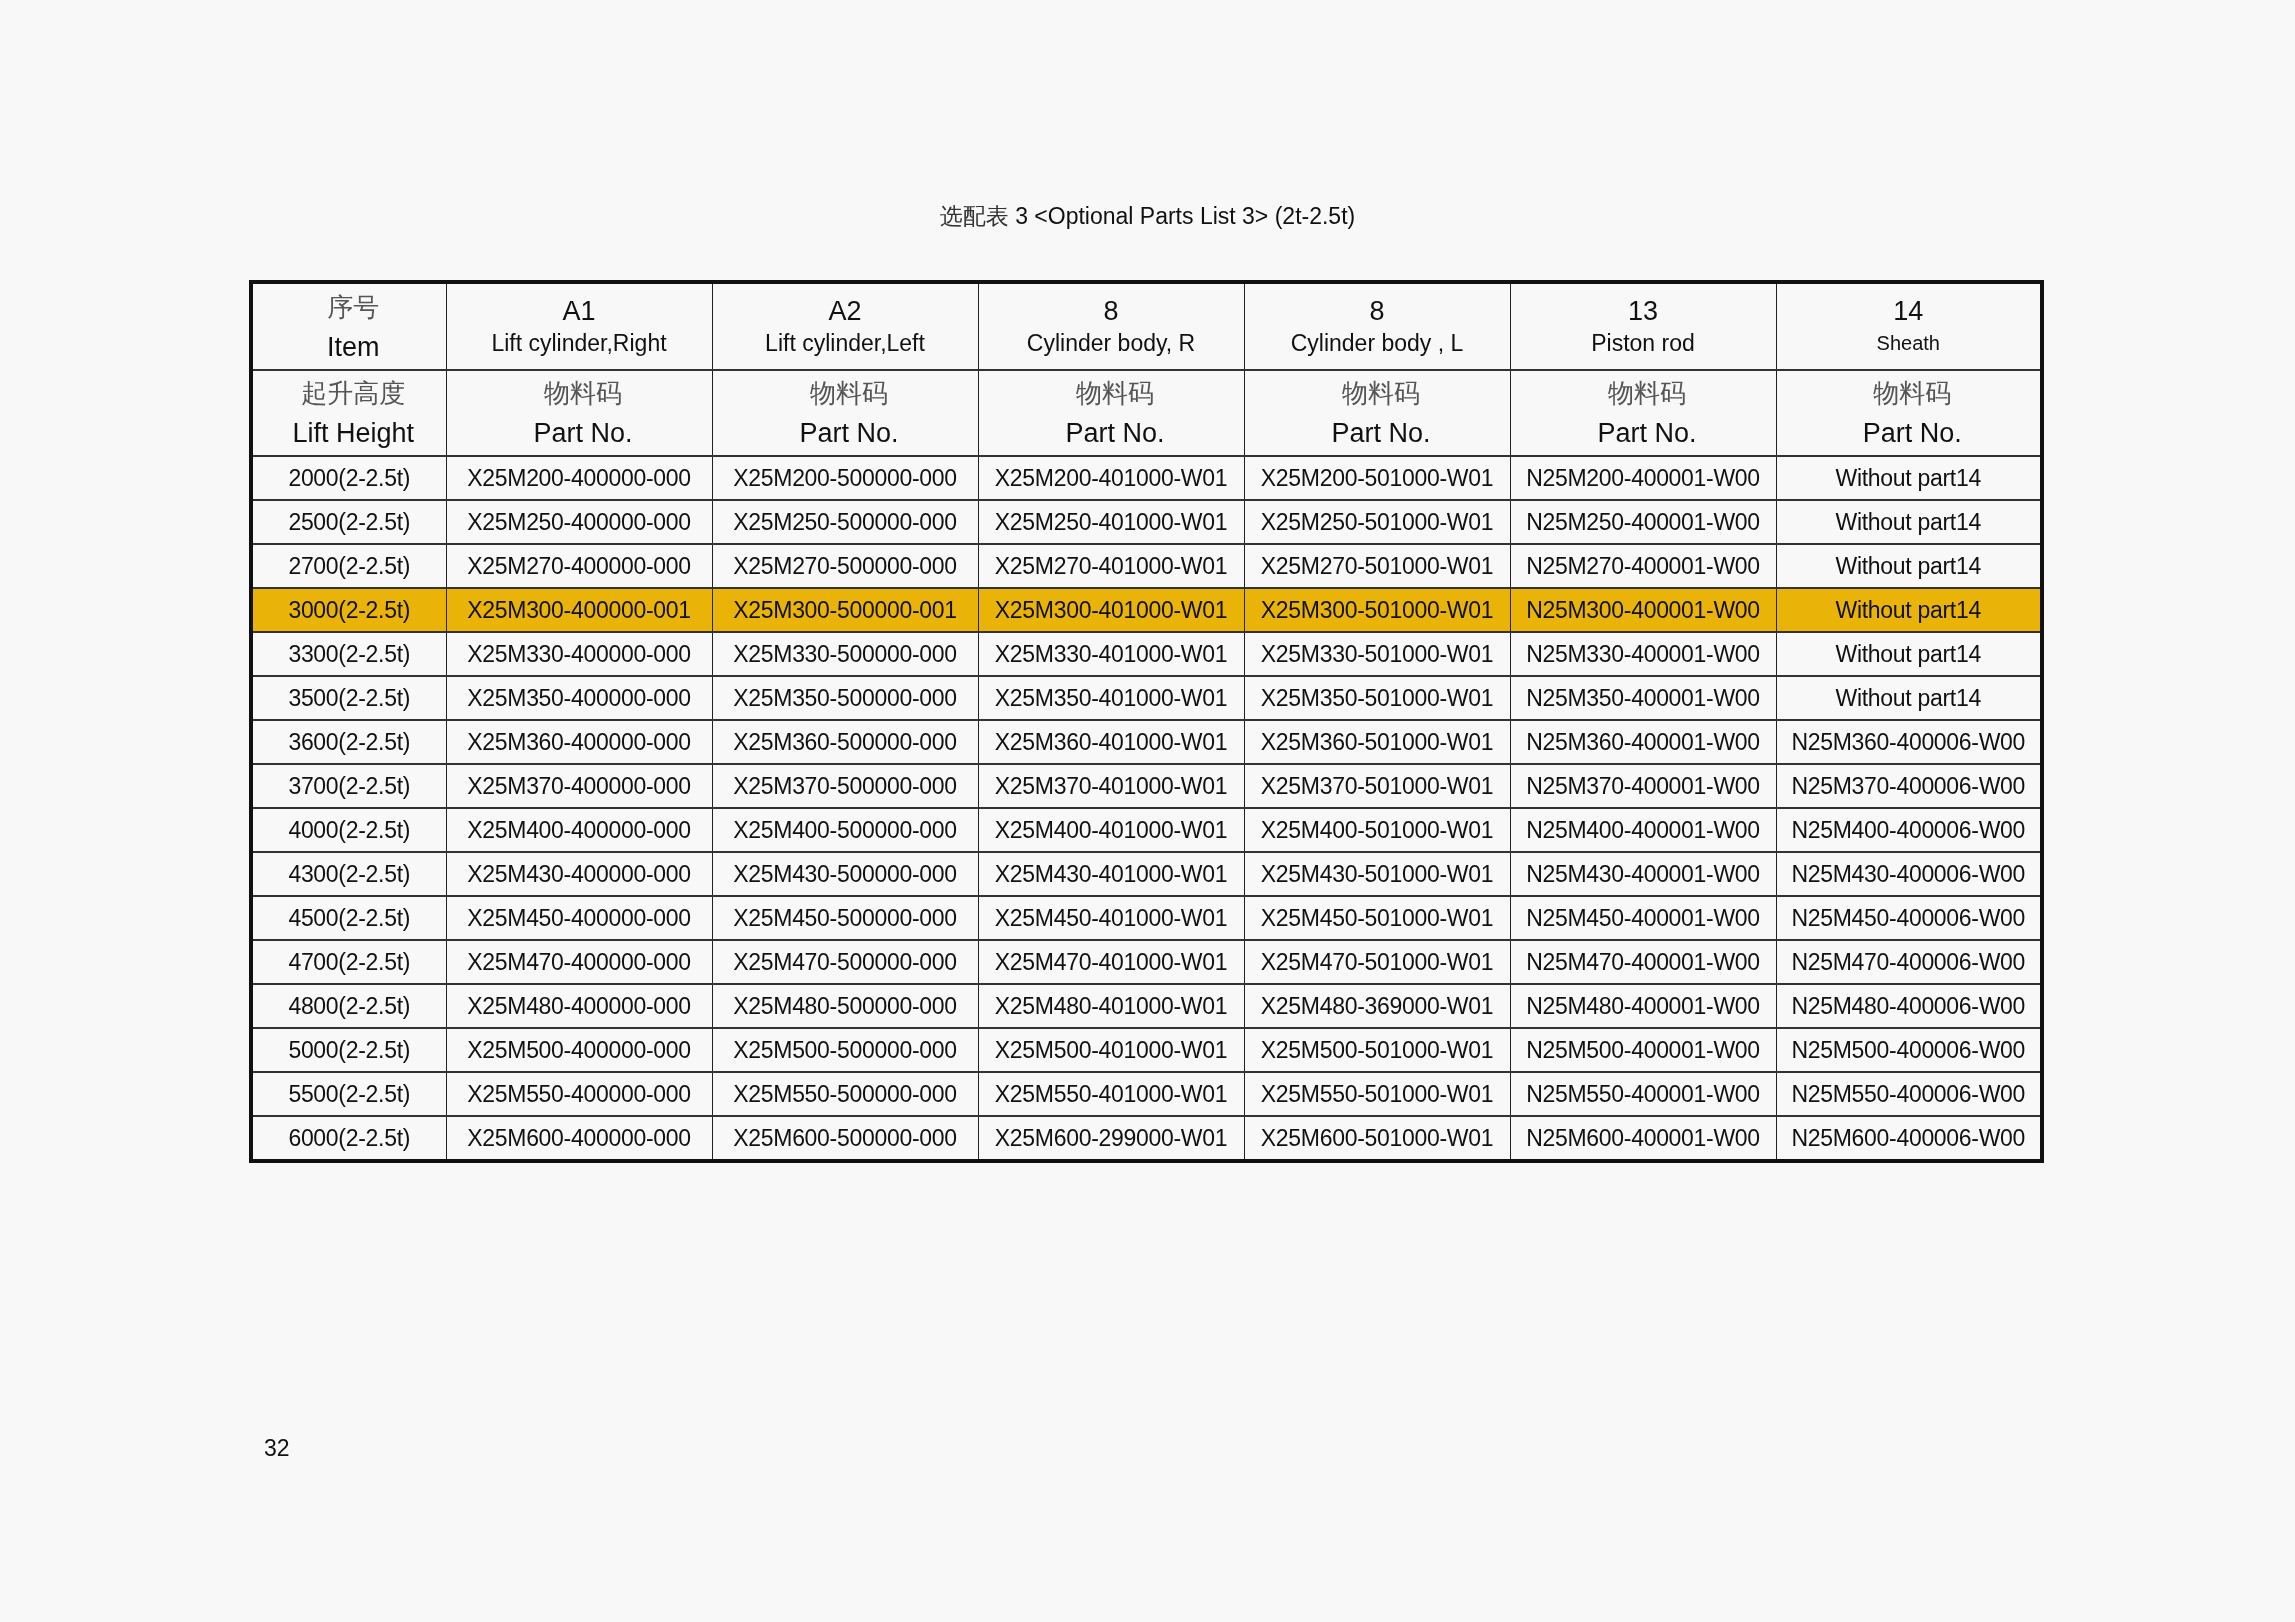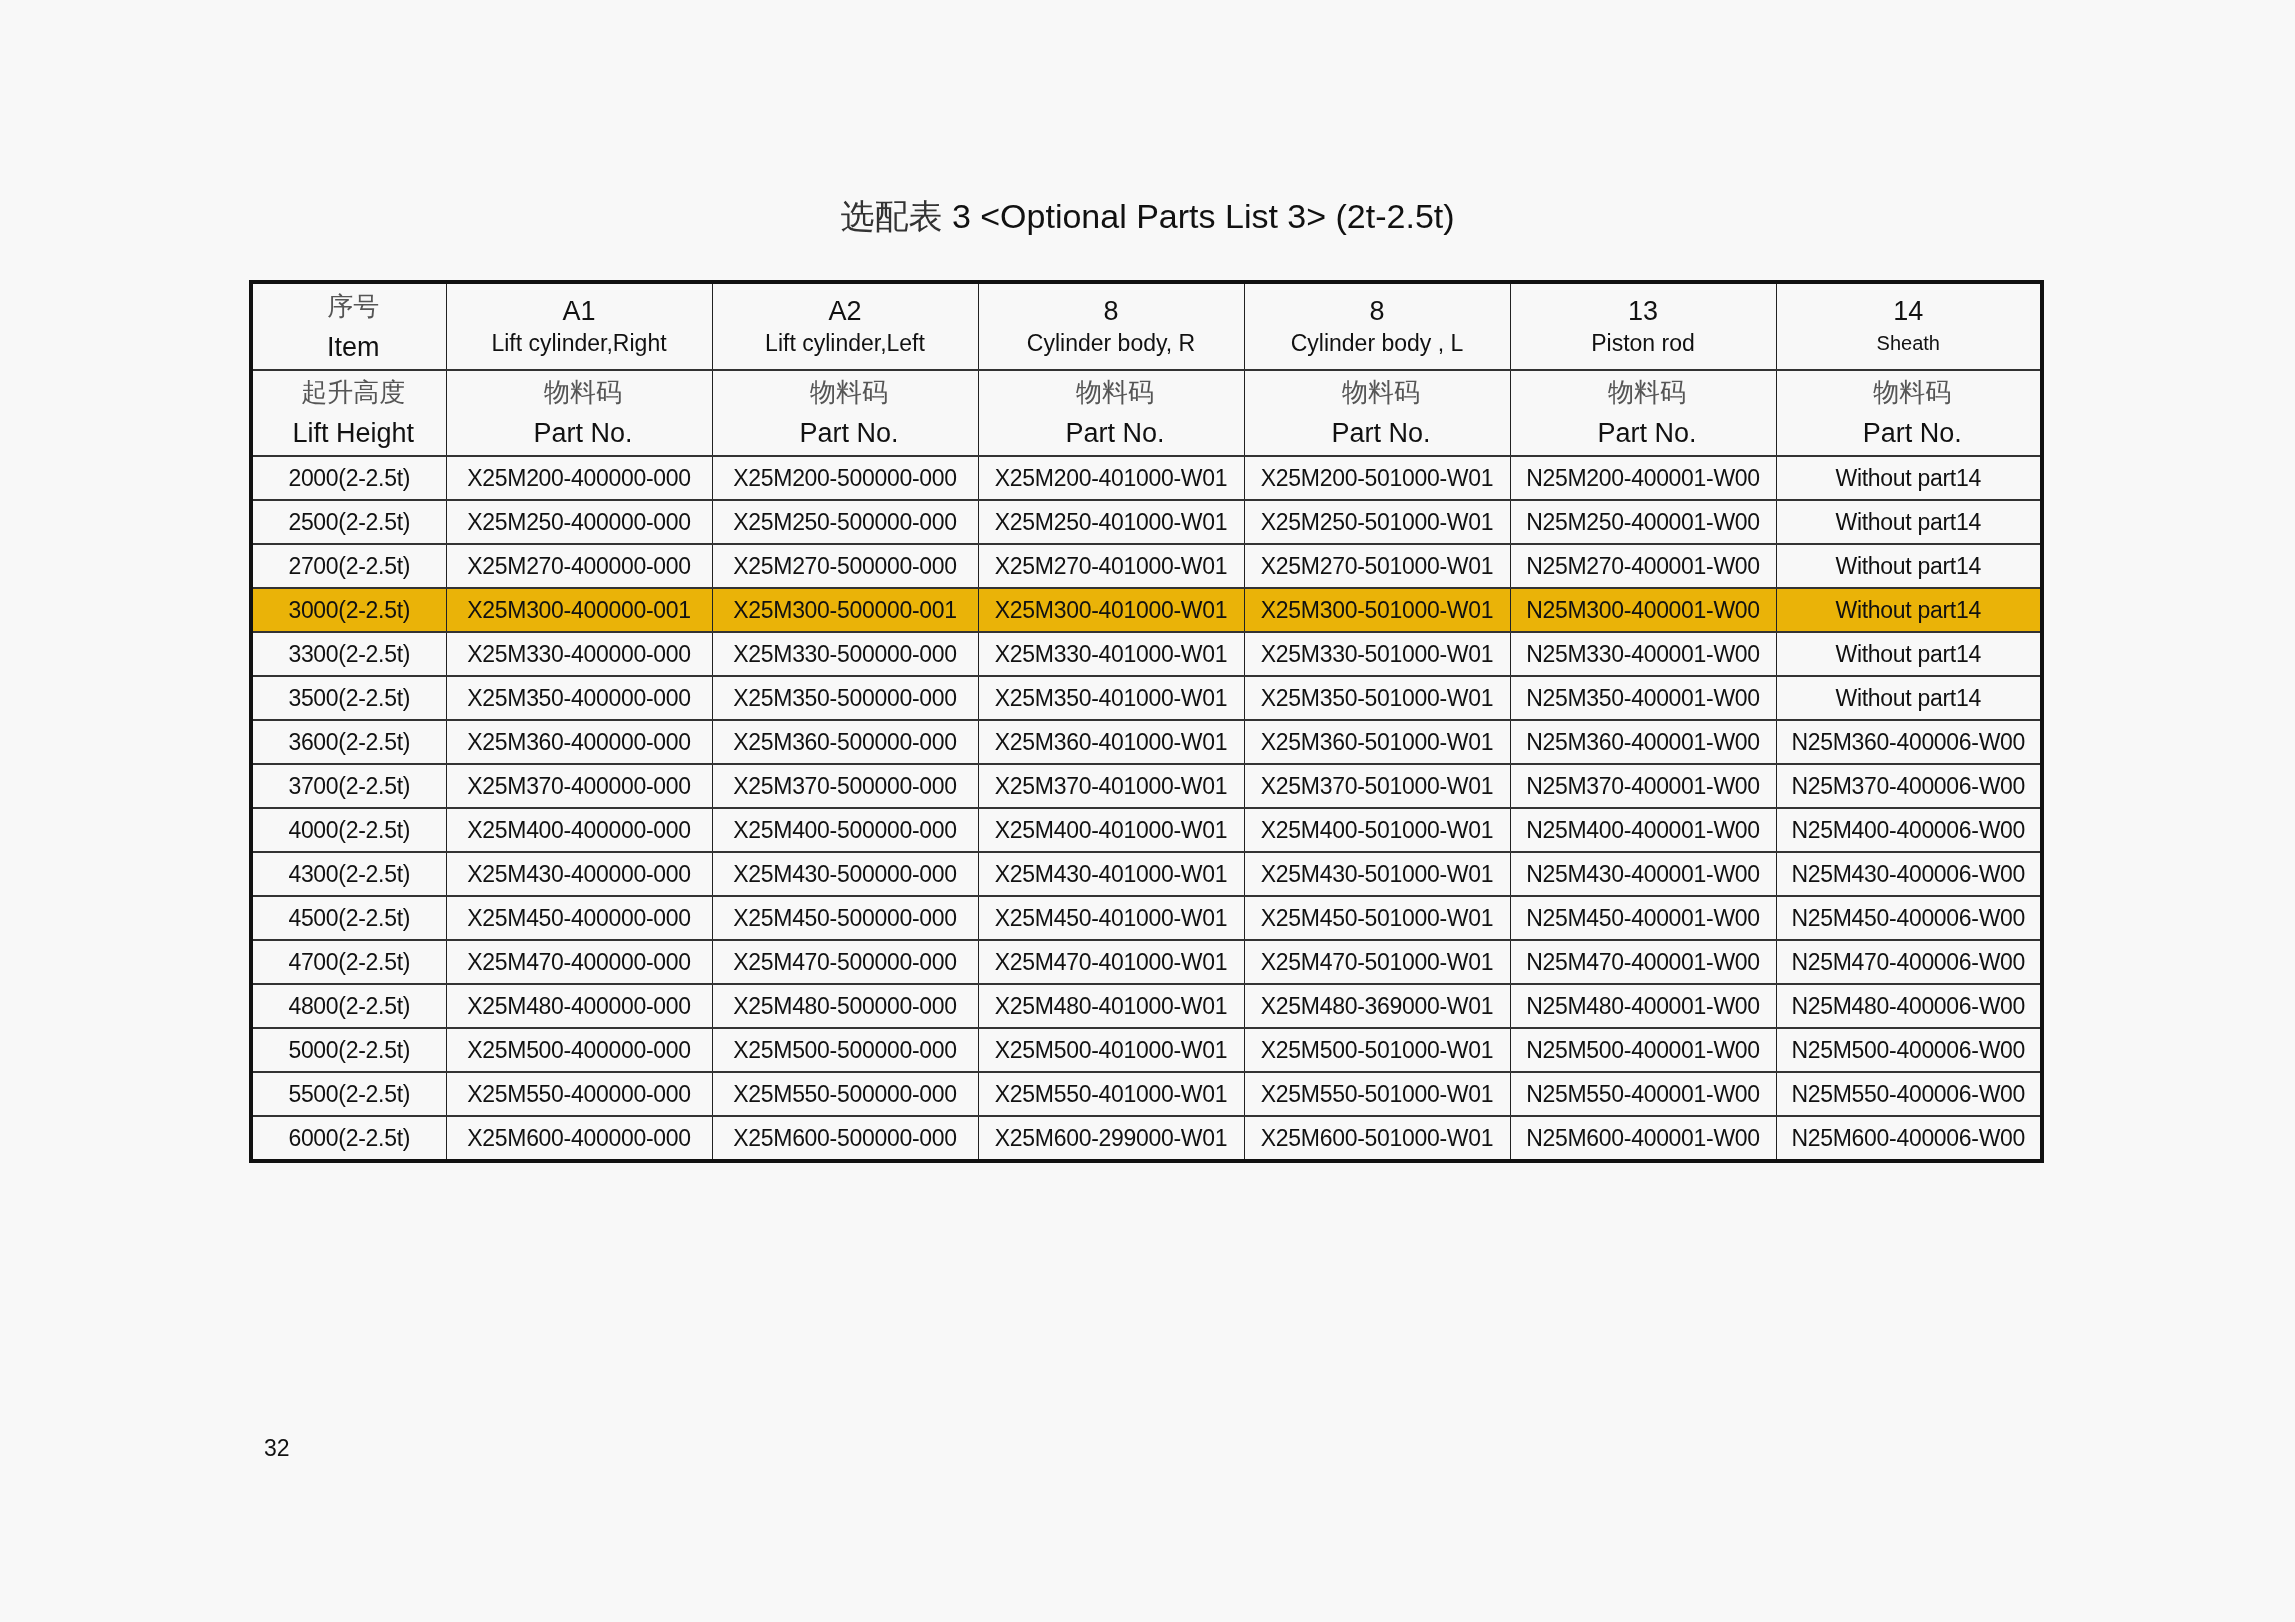--- a/index.html
+++ b/index.html
@@ -14,21 +14,21 @@
     overflow: hidden;
     font-family: "Liberation Sans", "DejaVu Sans", sans-serif;
     color: #111;
   }
   .page-title {
     position: absolute;
     left: 0;
     width: 2295px;
     top: 192px;
     text-align: center;
-    font-size: 34px;
+    font-size: 23px;
     line-height: 48px;
     color: #111;
   }
   .page-title .cn {
     font-family: "DejaVu Sans", sans-serif;
     color: #333;
   }
   table.parts {
     position: absolute;
     left: 249px;
@@ -65,21 +65,21 @@
     line-height: 34px;
   }
   .h-desc {
     display: block;
     font-size: 23px;
     line-height: 31px;
   }
   .h-desc.big { font-size: 20px; }
   .h-cn {
     display: block;
-    font-family: Liberation Serif, serif;
+    font-family: Liberation Sans, sans-serif;
     font-size: 26px;
     line-height: 40px;
     color: #555;
     padding-left: 8px;
   }
   .h-en {
     display: block;
     font-size: 27px;
     line-height: 40px;
     margin-left: 8px;

